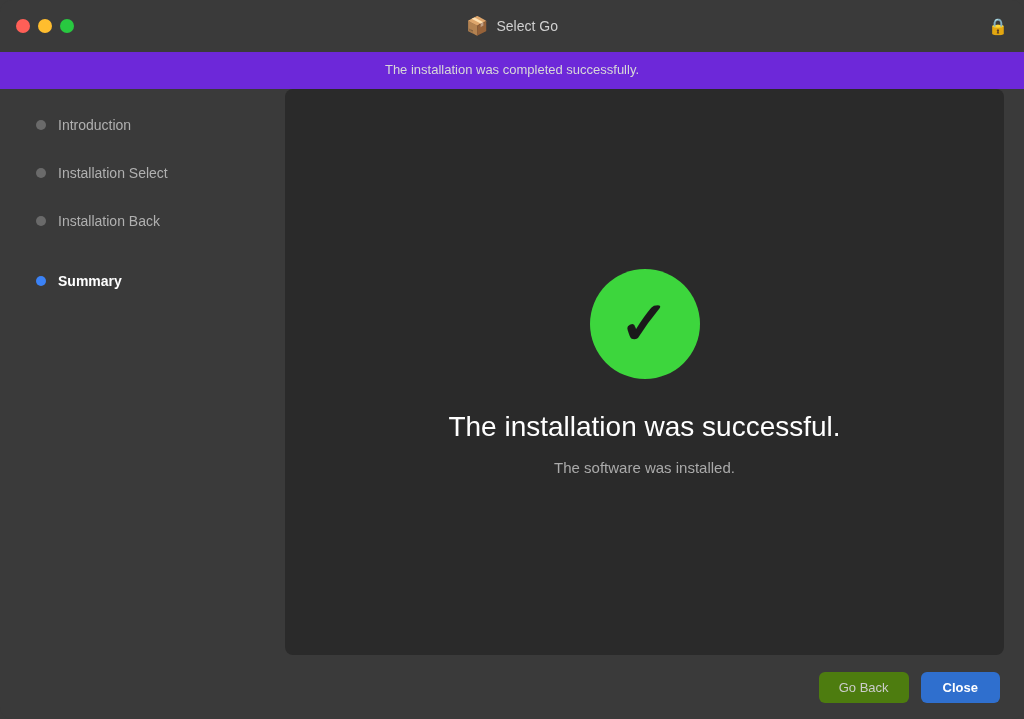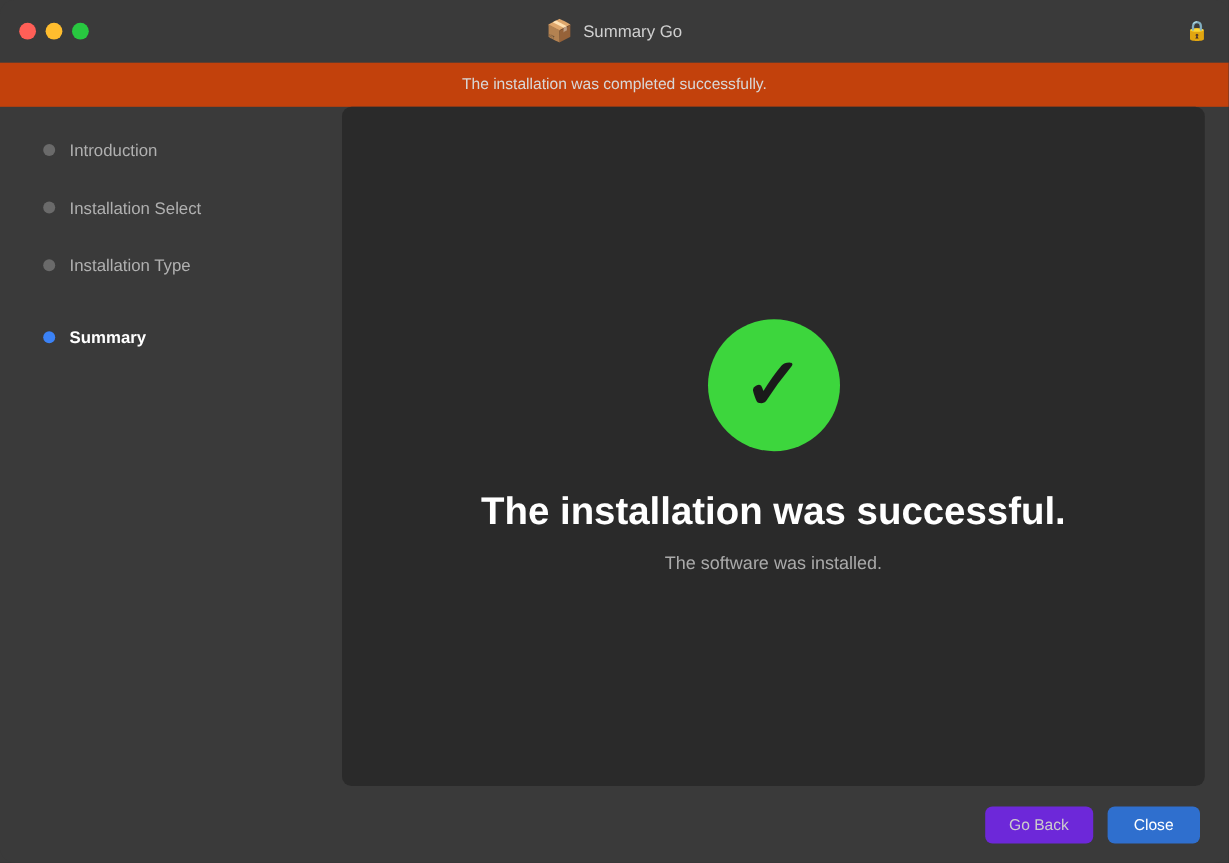--- a/index.html
+++ b/index.html
@@ -62,21 +62,21 @@
 
     .lock-icon {
       position: absolute;
       right: 16px;
       color: #888;
       font-size: 16px;
     }
 
     
     .subtitle-bar {
-      background: #c2410c;
+      background: #6d28d9;
       text-align: center;
       padding: 10px 0 12px;
       color: #d8d8d8;
       font-size: 13px;
       flex-shrink: 0;
     }
 
     
     .main-content {
       display: flex;
@@ -154,22 +154,22 @@
 
     .checkmark {
       color: #1a1a1a;
       font-size: 60px;
       line-height: 1;
       font-weight: 900;
     }
 
     .success-title {
       color: #ffffff;
-      font-size: 32px;
-      font-weight: 700;
+      font-size: 28px;
+      font-weight: 400;
       text-align: right;
       margin-bottom: 16px;
     }
 
     .success-subtitle {
       color: #aaaaaa;
       font-size: 15px;
       text-align: right;
     }
 
@@ -180,54 +180,54 @@
       display: flex;
       align-items: center;
       justify-content: flex-end;
       padding: 0 24px;
       gap: 12px;
       flex-shrink: 0;
       border-radius: 0 0 12px 12px;
     }
 
     .btn-go-back {
-      background: #6d28d9;
+      background: #4d7c0f;
       color: #cccccc;
       border: none;
       border-radius: 6px;
       padding: 8px 20px;
       font-size: 13px;
       cursor: pointer;
       font-family: inherit;
     }
 
     .btn-close {
       background: #2f6fce;
       color: #ffffff;
       border: none;
       border-radius: 6px;
       padding: 8px 22px;
       font-size: 13px;
-      font-weight: 400;
+      font-weight: 700;
       cursor: pointer;
       font-family: inherit;
     }
   </style>
 </head>
 <body>
 
 <div class="titlebar">
   <div class="window-controls">
     <button class="control-btn close-btn"></button>
     <button class="control-btn minimize-btn"></button>
     <button class="control-btn maximize-btn"></button>
   </div>
   <div class="titlebar-title">
     <span class="titlebar-icon">📦</span>
-    <span>Summary Go</span>
+    <span>Select Go</span>
   </div>
   <span class="lock-icon">🔒</span>
 </div>
 
 <div class="subtitle-bar">
   <span>The installation was completed successfully.</span>
 </div>
 
 <div class="main-content">
 
@@ -235,21 +235,21 @@
     <div class="sidebar-item">
       <span class="sidebar-dot inactive"></span>
       <span>Introduction</span>
     </div>
     <div class="sidebar-item">
       <span class="sidebar-dot inactive"></span>
       <span>Installation Select</span>
     </div>
     <div class="sidebar-item">
       <span class="sidebar-dot inactive"></span>
-      <span>Installation Type</span>
+      <span>Installation Back</span>
     </div>
     <div class="sidebar-item active">
       <span class="sidebar-dot active"></span>
       <span>Summary</span>
     </div>
   </div>
 
   <div class="content-panel">
     <div class="success-icon-circle">
       <span class="checkmark">✓</span>

